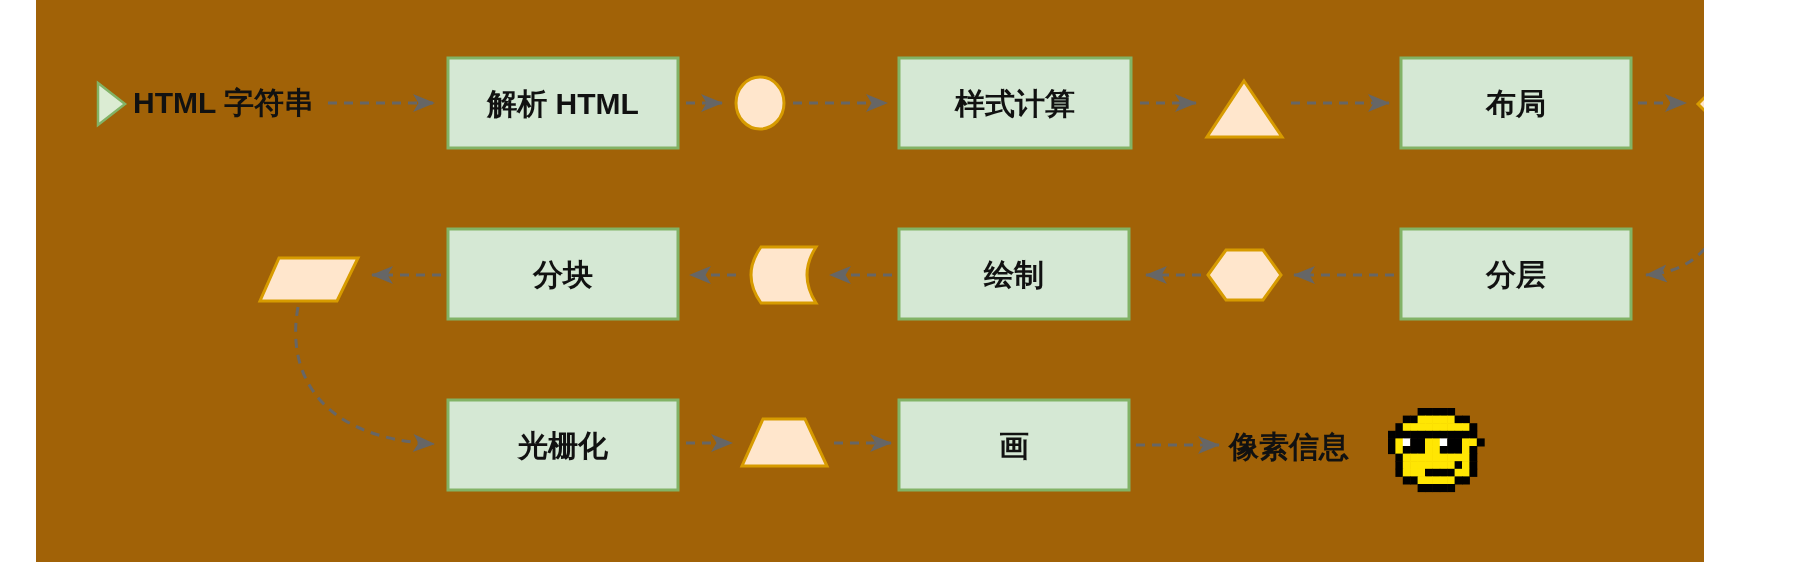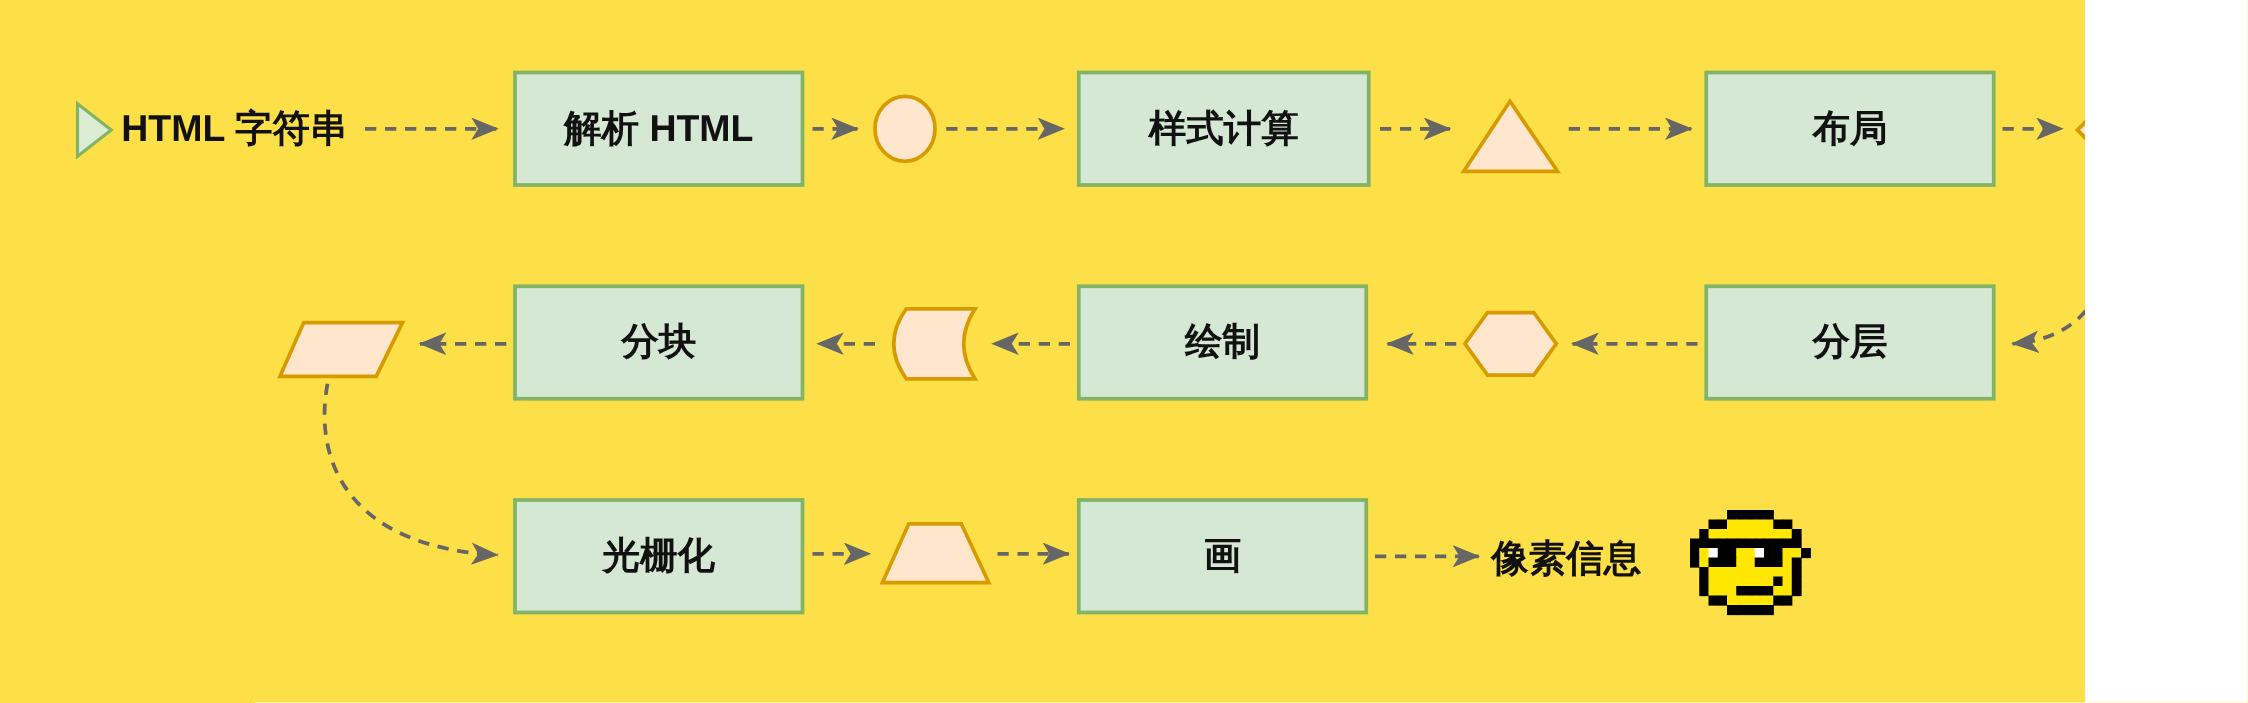--- a/index.html
+++ b/index.html
@@ -1,16 +1,16 @@
 <!DOCTYPE html>
 <html><head>
 <meta charset="utf-8">
 <style>
   html,body{margin:0;padding:0;background:#ffffff;}
-  .canvas{position:relative;width:1668px;height:562px;background:#fde047;overflow:hidden;}
+  .canvas{position:relative;width:1668px;height:562px;background:#a16207;overflow:hidden;margin-left:36px;}
   svg{display:block;}
   .green-node{fill:#d5e8d4;stroke:#82b366;stroke-width:3;}
   .green-thin{fill:#dbecd3;stroke:#82b366;stroke-width:2.5;}
   .orange-node{fill:#ffe6cc;stroke:#d79b00;stroke-width:3;}
   .edge{fill:none;stroke:#666666;stroke-width:3;stroke-dasharray:9 7;}
   .label{font:600 30px "Liberation Sans","DejaVu Sans",sans-serif;fill:#111111;}
   .side-label{font:600 30px "Liberation Sans","DejaVu Sans",sans-serif;fill:#111111;}
 </style>
 </head>
 <body>

